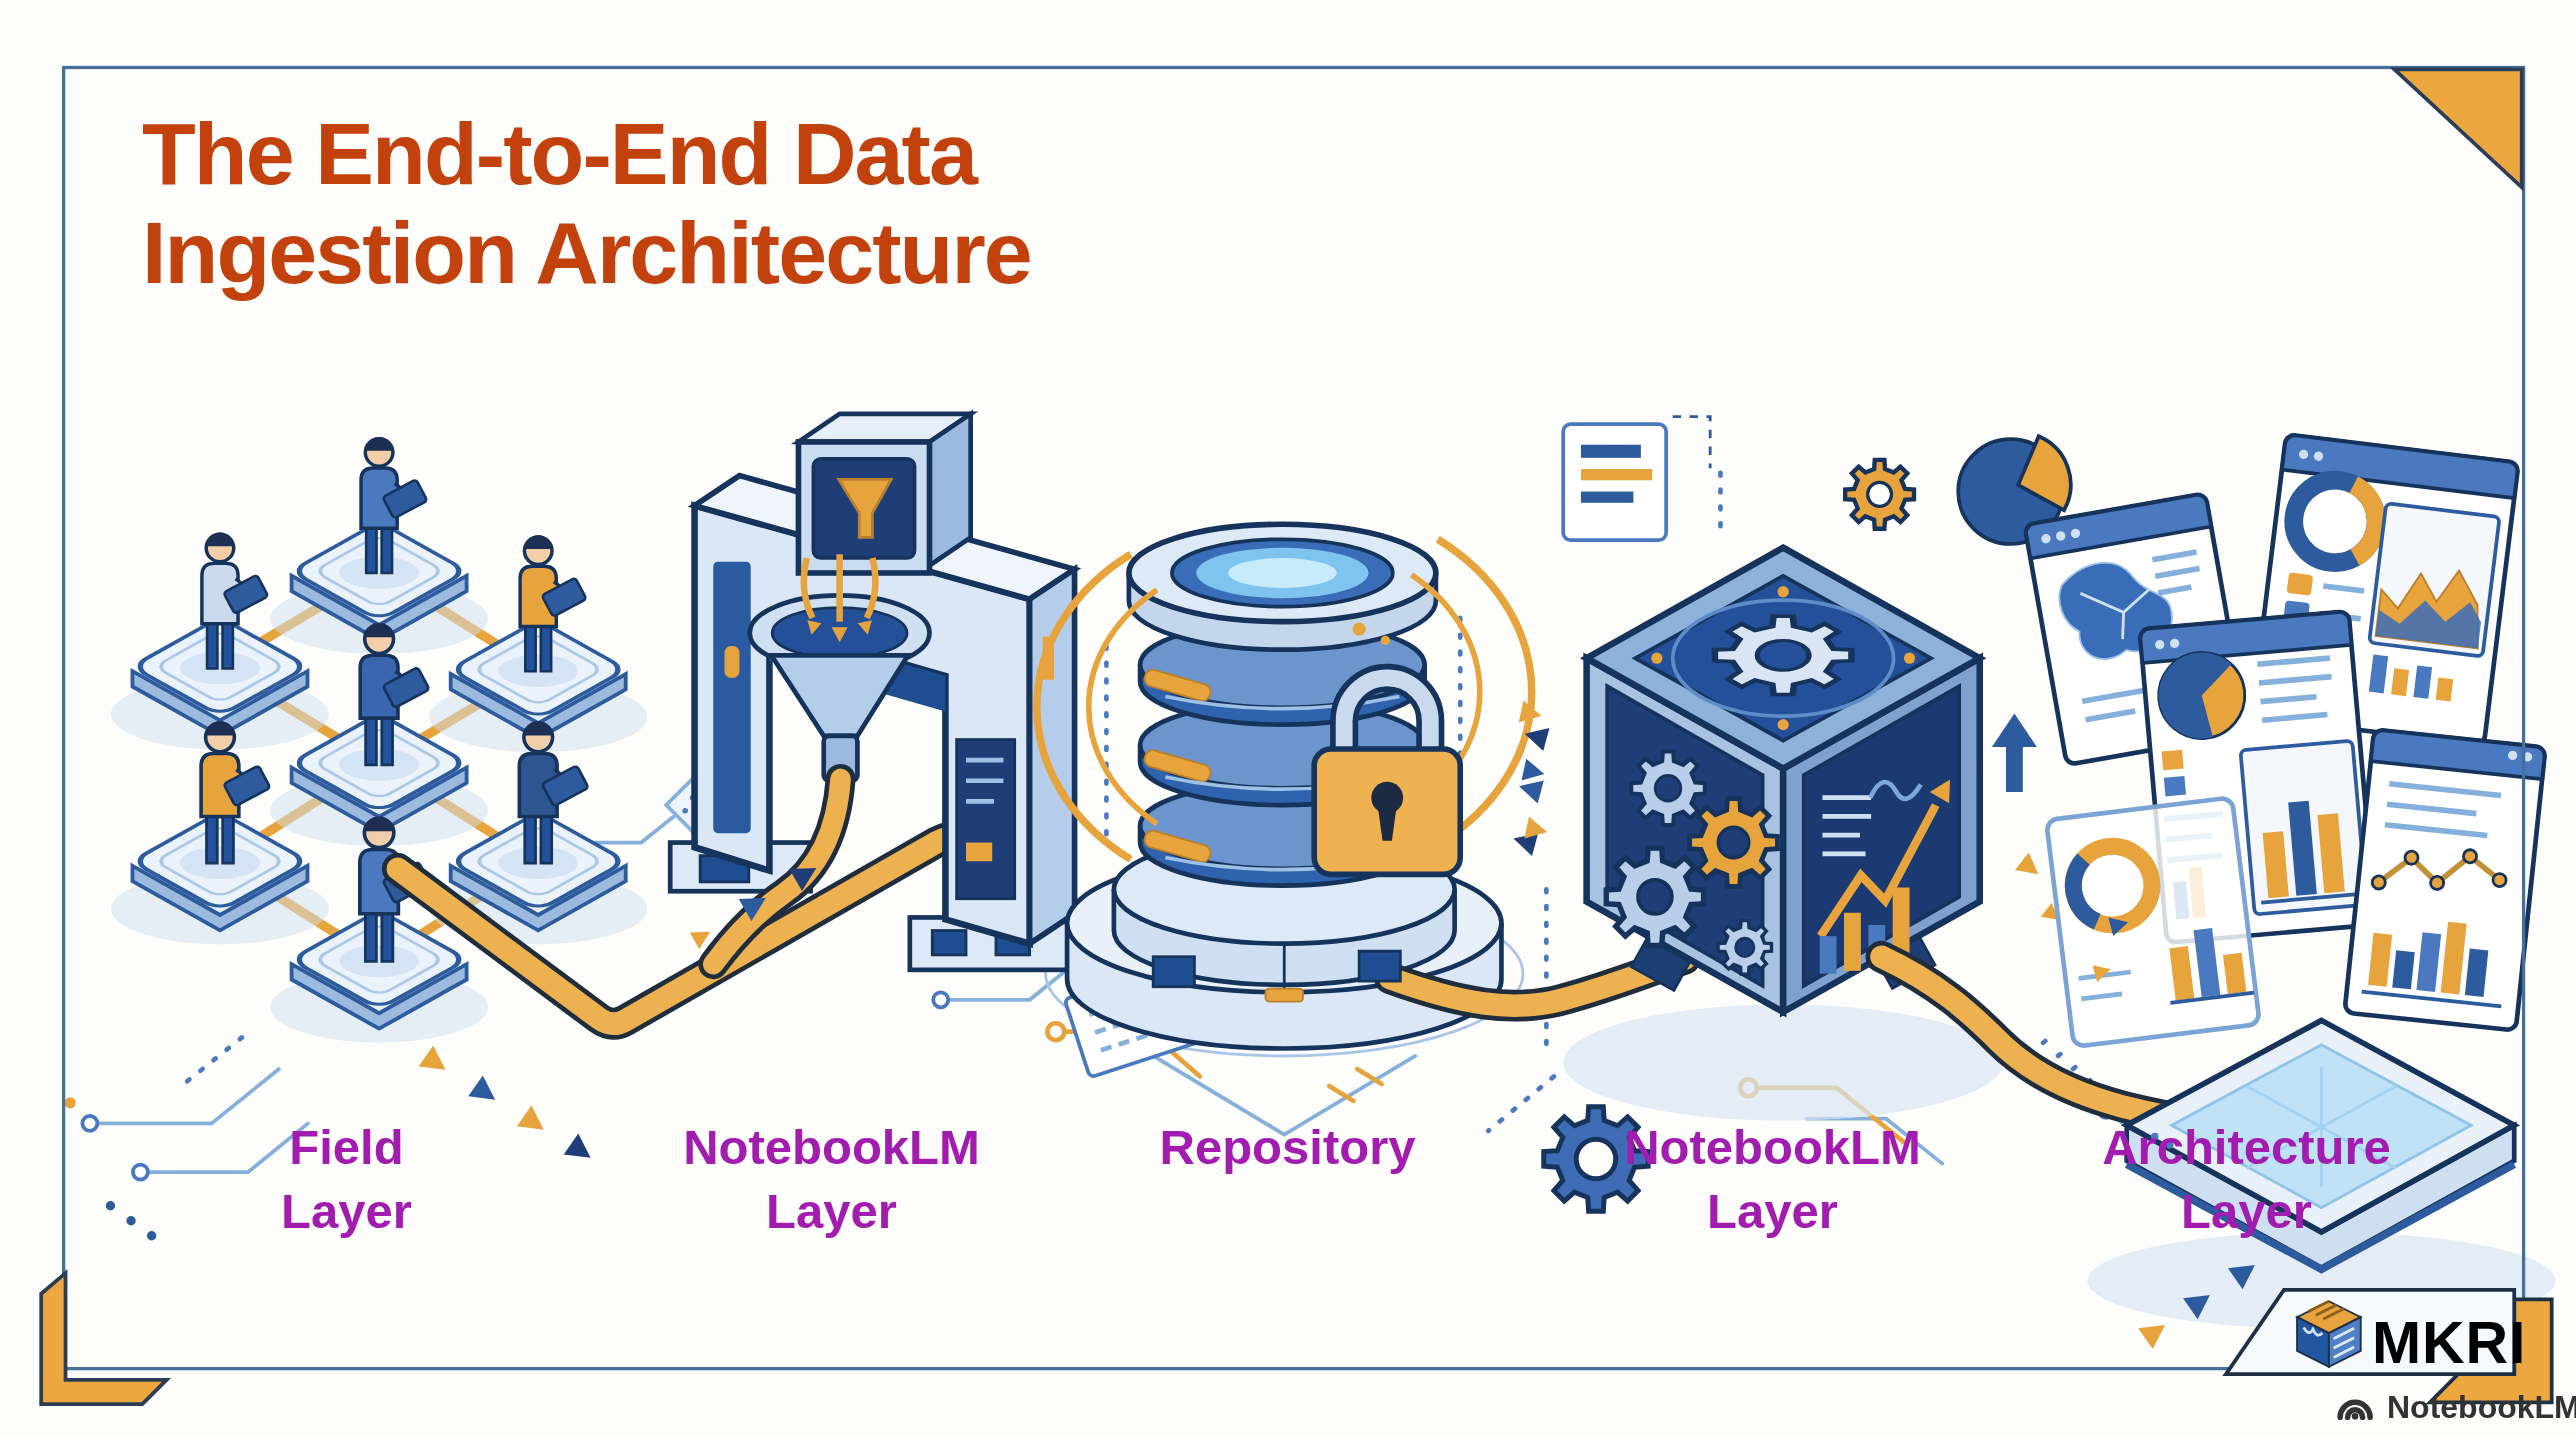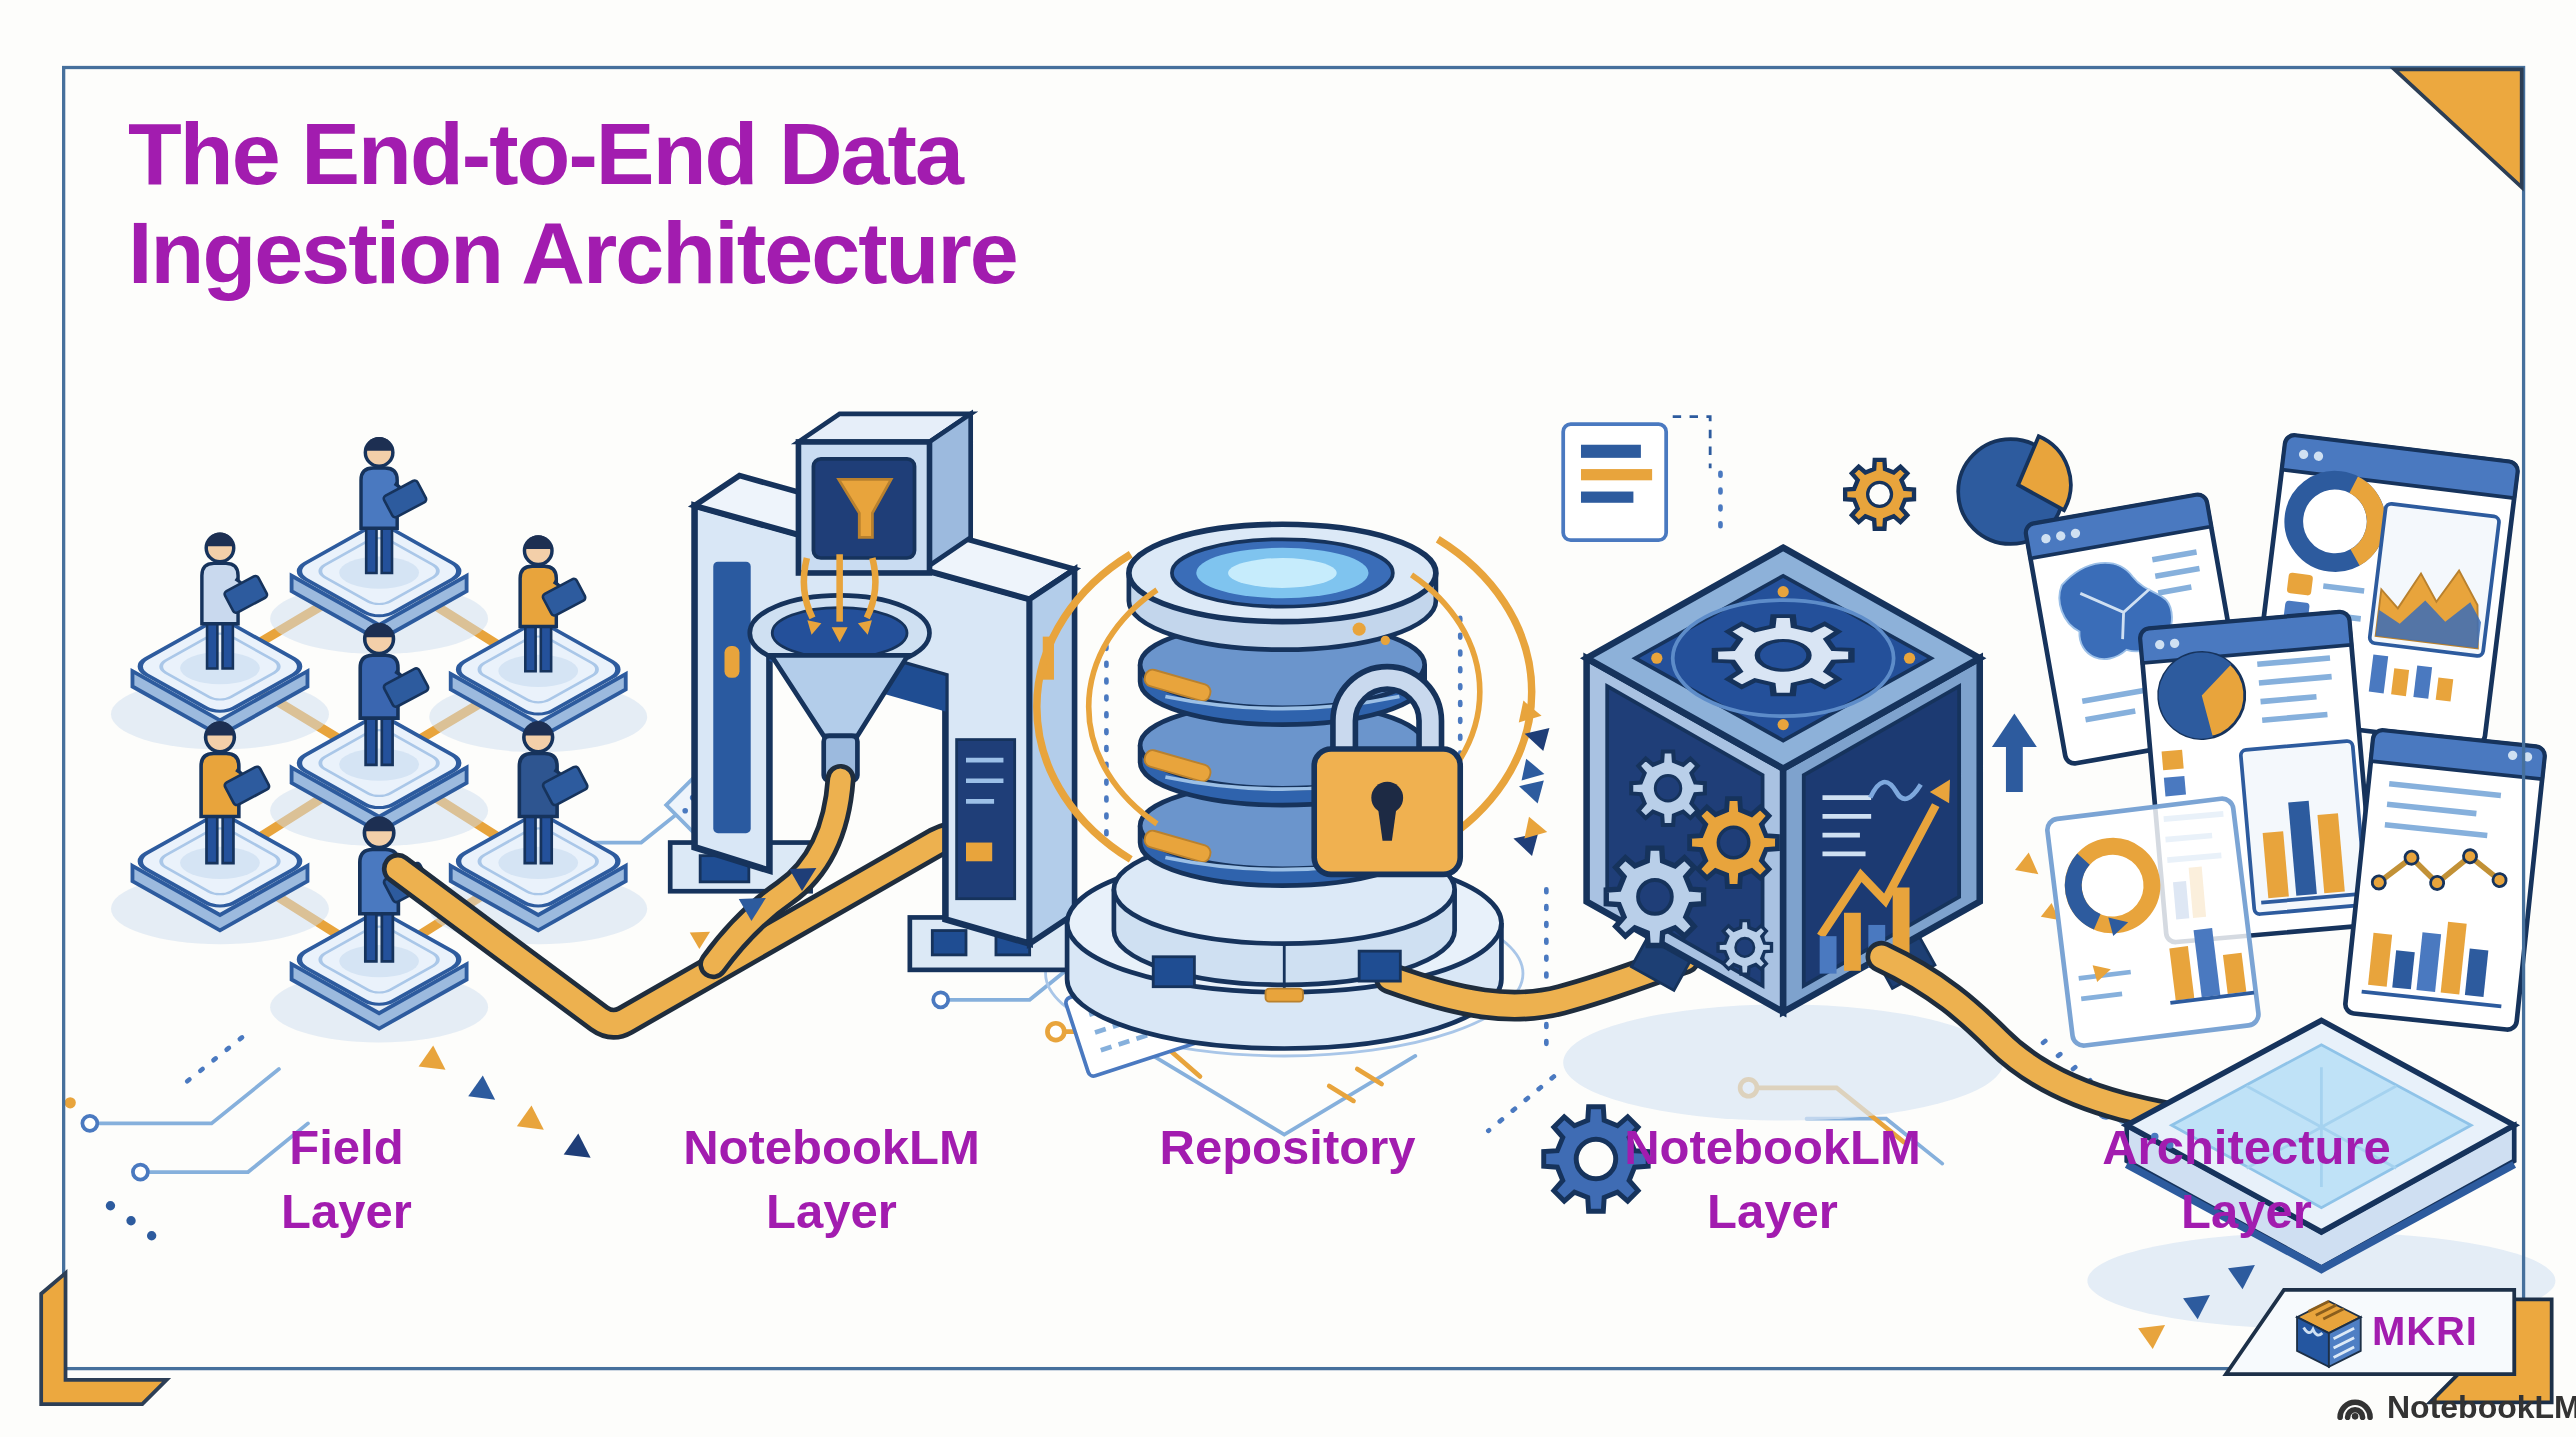--- a/index.html
+++ b/index.html
@@ -2,32 +2,32 @@
 <html style="font-size:15px"><head>
 <meta charset="utf-8">
 <style>
   html,body{margin:0;padding:0;background:#ffffff;}
   .stage{
     position:relative;width:2576px;height:1438px;overflow:hidden;
     background:#fdfdfb;font-family:"Liberation Sans",sans-serif;
   }
   .stage svg.scene{position:absolute;left:0;top:0;}
   .page-title{
-    position:absolute;left:128px;top:105px;z-index:5;
-    font-size:88px;font-weight:800;line-height:1.12;color:#a21caf;letter-spacing:-1.9px;
+    position:absolute;left:142px;top:105px;z-index:5;
+    font-size:88px;font-weight:800;line-height:1.12;color:#c2410c;letter-spacing:-1.9px;
   }
   .page-title span{display:block;}
   .layer-label{
     position:absolute;top:1116px;width:487px;z-index:5;text-align:center;
     font-size:49px;font-weight:800;line-height:1.3;color:#a21caf;
   }
   .layer-label span{display:block;}
   .brand-text{
     position:absolute;left:2372px;top:1309px;z-index:7;
-    font-size:40px;font-weight:800;letter-spacing:0.9px;color:#a21caf;
+    font-size:59px;font-weight:800;letter-spacing:0.9px;color:#000000;
   }
   .watermark-text{
     position:absolute;left:2387px;top:1389px;z-index:7;
     font-size:32px;font-weight:700;color:#333333;
   }
 </style>
 </head>
 <body>
 
 <div class="stage">

